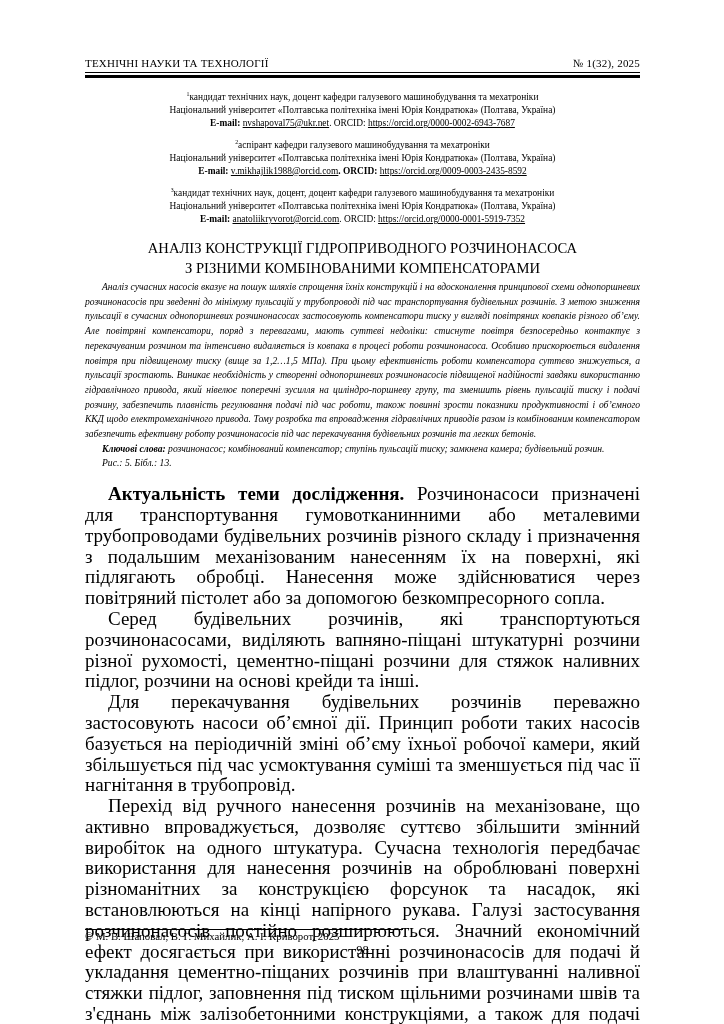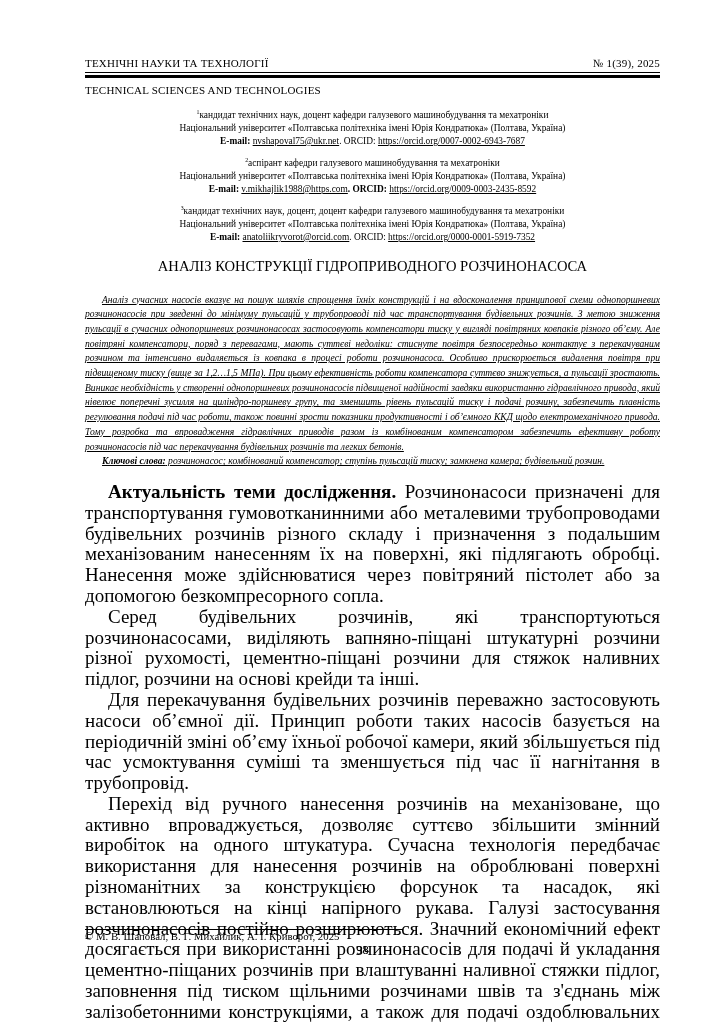--- a/index.html
+++ b/index.html
@@ -2,91 +2,91 @@
 <html><head>
 <meta charset="utf-8">
 <style>
   * { box-sizing: border-box; }
   html, body { margin: 0; padding: 0; }
   body {
     width: 724px; height: 1024px;
     background: #ffffff; color: #000;
     font-family: "Liberation Serif", serif;
   }
-  .page { position: relative; width: 724px; height: 1024px; padding: 57px 64px 0 85px; overflow: hidden; }
+  .page { position: relative; width: 724px; height: 1024px; padding: 57px 84px 0 85px; overflow: hidden; }
 
   .header-row { display: flex; justify-content: space-between; align-items: baseline; font-size: 11px; letter-spacing: 0.2px; }
   .rule-double { margin-top: 3px; border-top: 1px solid #000; border-bottom: 3px solid #000; height: 6px; }
   .journal-en { margin-top: 6px; font-size: 11px; letter-spacing: 0.2px; }
 
   .meta { margin-top: 13px; font-style: italic; font-size: 12px; line-height: 17px; }
 
   .authors { margin-top: 12px; text-align: center; font-weight: bold; font-style: italic; font-size: 12.5px; line-height: 17.5px; }
   sup { font-size: 0.62em; line-height: 0; }
 
   .affs { margin-top: 9px; text-align: center; font-size: 9.4px; line-height: 13px; }
   .aff { margin-bottom: 9px; }
   .b { font-weight: bold; }
   .link { text-decoration: underline; }
 
   .title { margin: 13px 0 0 0; text-align: center; font-size: 14.6px; line-height: 19.5px; font-weight: normal; }
 
-  .abstract { margin-top: 16px; font-style: italic; font-size: 9.6px; line-height: 14.7px; text-align: justify; text-decoration: underline; }
+  .abstract { margin-top: 2px; font-style: italic; font-size: 9.6px; line-height: 14.7px; text-align: justify; }
   .abstract p { margin: 0; text-indent: 17px; }
 
   .body-text { margin-top: 13px; font-size: 19px; line-height: 20.8px; text-align: justify; }
   .body-text p { margin: 0; text-indent: 23px; }
   .lead { font-weight: bold; }
 
   .footer { position: absolute; left: 85px; top: 929px; width: 555px; font-size: 10.8px; }
   .footnote-rule { width: 318px; border-top: 1px solid #000; height: 0; }
   .copyright { }
   .pagenum { margin-top: 1px; text-align: center; font-size: 12.5px; }
 </style>
 </head>
 <body>
 
 <div class="page">
 
   <div>
     <div class="header-row">
       <span>ТЕХНІЧНІ НАУКИ ТА ТЕХНОЛОГІЇ</span>
-      <span>№ 1(39), 2025</span>
+      <span>№ 1(32), 2025</span>
     </div>
     <div class="rule-double"></div>
-    <div class="journal-en">TECHNICAL SCIENCES AND TECHNOLOGIES</div>
   </div>
 
   <div class="meta">
   </div>
 
 
   <div class="affs">
     <div class="aff">
       <div><sup>1</sup><span>кандидат технічних наук, доцент кафедри галузевого машинобудування та мехатроніки</span></div>
       <div>Національний університет «Полтавська політехніка імені Юрія Кондратюка» (Полтава, Україна)</div>
-      <div><span class="b">E-mail:</span> <span class="link">nvshapoval75@ukr.net</span><span>. ORCID:</span> <span class="link">https://orcid.org/0007-0002-6943-7687</span></div>
+      <div><span class="b">E-mail:</span> <span class="link">nvshapoval75@ukr.net</span><span>. ORCID:</span> <span class="link">https://orcid.org/0000-0002-6943-7687</span></div>
     </div>
     <div class="aff">
       <div><sup>2</sup><span>аспірант кафедри галузевого машинобудування та мехатроніки</span></div>
       <div>Національний університет «Полтавська політехніка імені Юрія Кондратюка» (Полтава, Україна)</div>
-      <div><span class="b">E-mail:</span> <span class="link">v.mikhajlik1988@https.com</span><span class="b">. ORCID:</span> <span class="link">https://orcid.org/0009-0003-2435-8592</span></div>
+      <div><span class="b">E-mail:</span> <span class="link">v.mikhajlik1988@orcid.com</span><span class="b">. ORCID:</span> <span class="link">https://orcid.org/0009-0003-2435-8592</span></div>
     </div>
     <div class="aff">
       <div><sup>3</sup><span>кандидат технічних наук, доцент, доцент кафедри галузевого машинобудування та мехатроніки</span></div>
       <div>Національний університет «Полтавська політехніка імені Юрія Кондратюка» (Полтава, Україна)</div>
       <div><span class="b">E-mail:</span> <span class="link">anatoliikryvorot@orcid.com</span><span>. ORCID:</span> <span class="link">https://orcid.org/0000-0001-5919-7352</span></div>
     </div>
   </div>
 
-  <h1 class="title"><span>АНАЛІЗ КОНСТРУКЦІЇ ГІДРОПРИВОДНОГО РОЗЧИНОНАСОСА</span><br></h1>
+  <h1 class="title"><span>АНАЛІЗ КОНСТРУКЦІЇ ГІДРОПРИВОДНОГО РОЗЧИНОНАСОСА</span><br><span>З РІЗНИМИ КОМБІНОВАНИМИ КОМПЕНСАТОРАМИ</span></h1>
 
   <div class="abstract">
     <p>Аналіз сучасних насосів вказує на пошук шляхів спрощення їхніх конструкцій і на вдосконалення принципової схеми однопоршневих розчинонасосів при зведенні до мінімуму пульсацій у трубопроводі під час транспортування будівельних розчинів. З метою зниження пульсації в сучасних однопоршневих розчинонасосах застосовують компенсатори тиску у вигляді повітряних ковпаків різного об’єму. Але повітряні компенсатори, поряд з перевагами, мають суттєві недоліки: стиснуте повітря безпосередньо контактує з перекачуваним розчином та інтенсивно видаляється із ковпака в процесі роботи розчинонасоса. Особливо прискорюється видалення повітря при підвищеному тиску (вище за 1,2…1,5 МПа). При цьому ефективність роботи компенсатора суттєво знижується, а пульсації зростають. Виникає необхідність у створенні однопоршневих розчинонасосів підвищеної надійності завдяки використанню гідравлічного привода, який нівелює поперечні зусилля на циліндро-поршневу групу, та зменшить рівень пульсацій тиску і подачі розчину, забезпечить плавність регулювання подачі під час роботи, також повинні зрости показники продуктивності і об’ємного ККД щодо електромеханічного привода. Тому розробка та впровадження гідравлічних приводів разом із комбінованим компенсатором забезпечить ефективну роботу розчинонасосів під час перекачування будівельних розчинів та легких бетонів.</p>
     <p><span class="b">Ключові слова:</span><span> розчинонасос; комбінований компенсатор; ступінь пульсацій тиску; замкнена камера; будівельний розчин.</span></p>
+    <p>Рис.: 5. Бібл.: 13.</p>
   </div>
 
   <div class="body-text">
     <p><span class="lead">Актуальність теми дослідження.</span><span> Розчинонасоси призначені для транспортування гумовотканинними або металевими трубопроводами будівельних розчинів різного складу і призначення з подальшим механізованим нанесенням їх на поверхні, які підлягають обробці. Нанесення може здійснюватися через повітряний пістолет або за допомогою безкомпресорного сопла.</span></p>
     <p>Серед будівельних розчинів, які транспортуються розчинонасосами, виділяють вапняно-піщані штукатурні розчини різної рухомості, цементно-піщані розчини для стяжок наливних підлог, розчини на основі крейди та інші.</p>
     <p>Для перекачування будівельних розчинів переважно застосовують насоси об’ємної дії. Принцип роботи таких насосів базується на періодичній зміні об’єму їхньої робочої камери, який збільшується під час усмоктування суміші та зменшується під час її нагнітання в трубопровід.</p>
     <p>Перехід від ручного нанесення розчинів на механізоване, що активно впроваджується, дозволяє суттєво збільшити змінний виробіток на одного штукатура. Сучасна технологія передбачає використання для нанесення розчинів на оброблювані поверхні різноманітних за конструкцією форсунок та насадок, які встановлюються на кінці напірного рукава. Галузі застосування розчинонасосів постійно розширюються. Значний економічний ефект досягається при використанні розчинонасосів для подачі й укладання цементно-піщаних розчинів при влаштуванні наливної стяжки підлог, заповнення під тиском щільними розчинами швів та з'єднань між залізобетонними конструкціями, а також для подачі оздоблювальних розчинів на великих будівельних об'єктах.</p>
   </div>
 
   <div class="footer">

